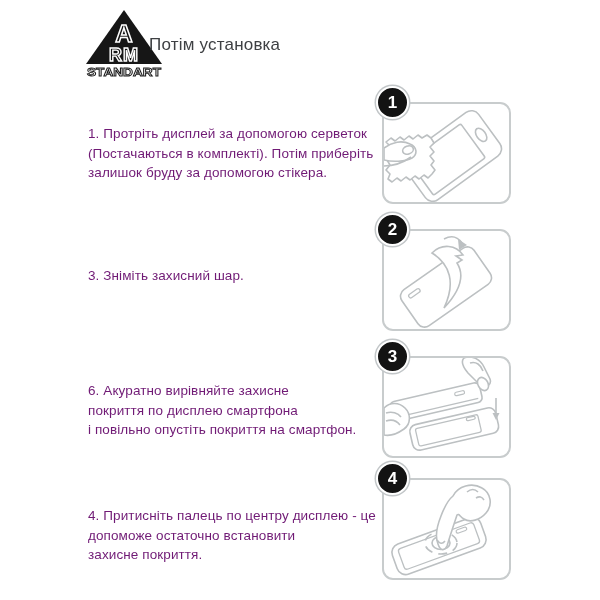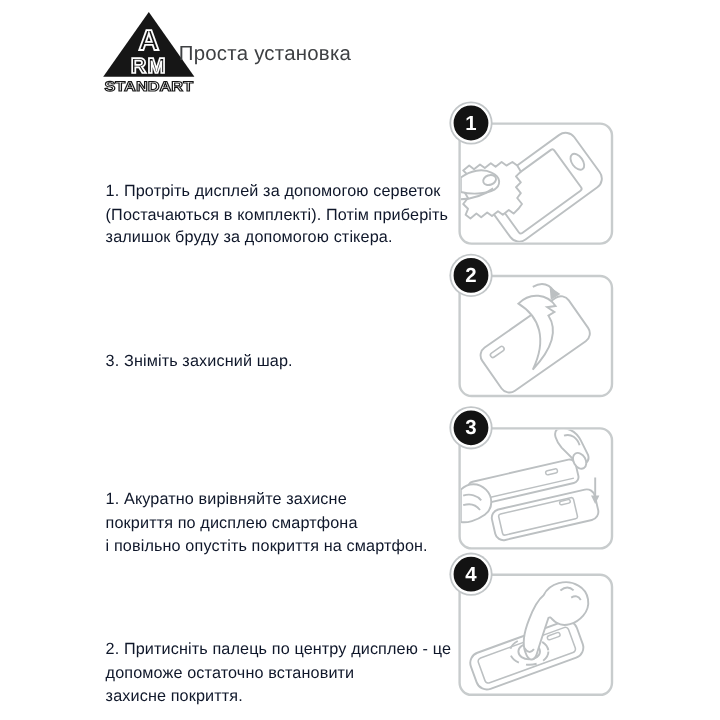--- a/index.html
+++ b/index.html
@@ -8,22 +8,22 @@
     position:relative; width:600px; height:600px; background:#ffffff;
     font-family:"Liberation Sans", sans-serif; overflow:hidden;
   }
   .logo { position:absolute; left:84px; top:8px; width:80px; height:70px; }
   .title {
     position:absolute; left:149px; top:35px;
     font-size:17px; font-weight:500; color:#3e4043; letter-spacing:.2px;
   }
   .step-text {
     position:absolute; left:88px; width:320px;
-    font-size:13.5px; line-height:19.5px; color:#0f172a;
-    white-space:pre-line; letter-spacing:.1px;margin-top:25px;
+    font-size:13.5px; line-height:19.5px; color:#701a75;
+    white-space:pre-line; letter-spacing:.1px;
   }
   .t1 { top:124px; }
   .t2 { top:266px; }
   .t3 { top:381px; }
   .t4 { top:506px; }
   .figure { position:absolute; left:376px; width:140px; height:120px; }
   .f1 { top:86px; }
   .f2 { top:213px; }
   .f3 { top:340px; }
   .f4 { top:462px; }
@@ -50,30 +50,30 @@
 
   <div class="logo">
     <svg viewBox="0 0 80 70" width="80" height="70">
       <polygon points="40,2 78,56 2,56" fill="#161616"></polygon>
       <text x="40" y="34" text-anchor="middle" font-size="24" font-weight="bold" fill="none" stroke="#ffffff" stroke-width="1.5">A</text>
       <text x="40" y="53" text-anchor="middle" font-size="18" font-weight="bold" letter-spacing="1" fill="none" stroke="#ffffff" stroke-width="1.4">RM</text>
       <text x="40" y="68" text-anchor="middle" font-size="11.5" font-weight="bold" fill="#ffffff" stroke="#161616" stroke-width="0.9" textLength="74" lengthAdjust="spacingAndGlyphs">STANDART</text>
     </svg>
   </div>
 
-  <div class="title">Проста установка</div>
+  <div class="title">Потім установка</div>
 
   <div class="step-text t1">1. Протріть дисплей за допомогою серветок
 (Постачаються в комплекті). Потім приберіть
 залишок бруду за допомогою стікера.</div>
   <div class="step-text t2">3. Зніміть захисний шар.</div>
-  <div class="step-text t3">1. Акуратно вирівняйте захисне
+  <div class="step-text t3">6. Акуратно вирівняйте захисне
 покриття по дисплею смартфона
 і повільно опустіть покриття на смартфон.</div>
-  <div class="step-text t4">2. Притисніть палець по центру дисплею - це
+  <div class="step-text t4">4. Притисніть палець по центру дисплею - це
 допоможе остаточно встановити
 захисне покриття.</div>
 
   <div class="figure f1">
     <div class="badge">
       <span>1</span>
     </div>
     <div class="frame">
       <svg viewBox="0 0 125 98" width="125" height="98">
         <g transform="rotate(-36 68 52)" class="draw">

